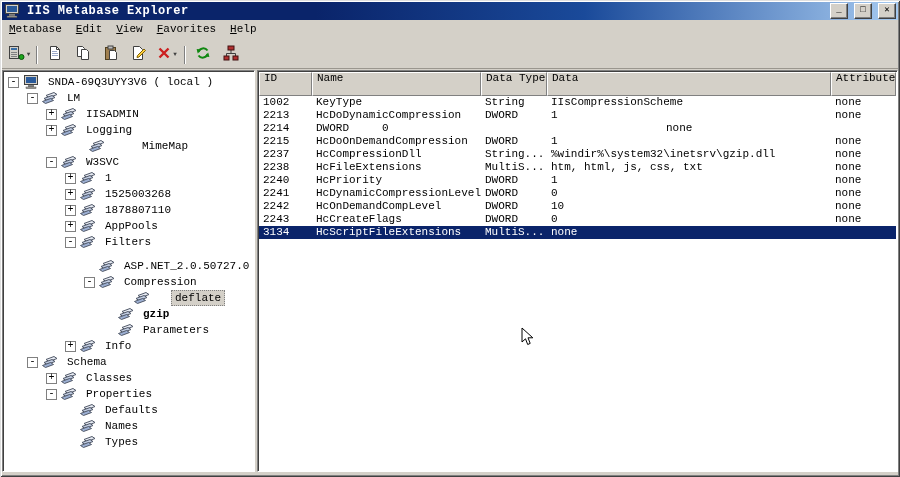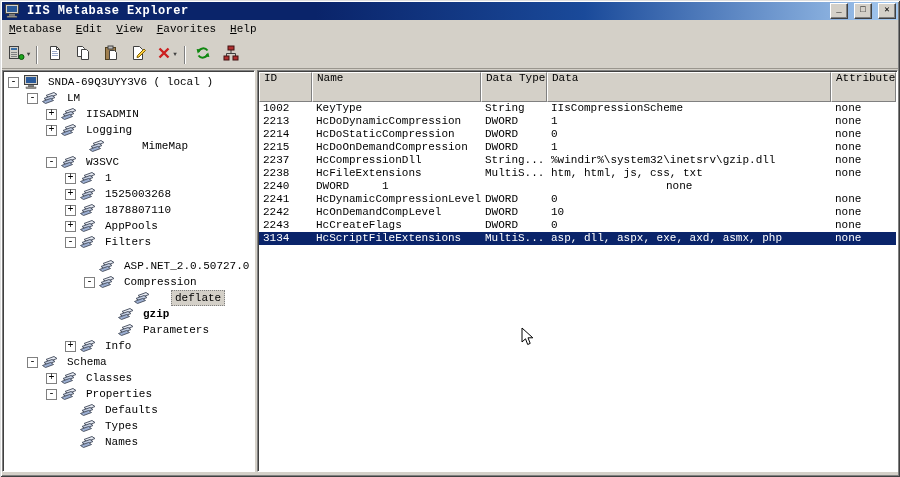--- a/index.html
+++ b/index.html
@@ -18,21 +18,21 @@
   #toolbar{display:flex;align-items:center;height:27px;padding:0 3px;border-bottom:1px solid #9a968e}
   .tbtn{height:22px;min-width:24px;display:flex;align-items:center;justify-content:center;padding:0 2px}
   .tbtn .drop{font-size:6px;margin-left:2px;color:#404040}
   .tsep{width:0;height:18px;border-left:1px solid #808080;border-right:1px solid #ffffff;margin:0 3px}
   #content{display:flex;height:402px;margin-top:1px}
   #tree-panel{width:253px;flex:none;background:#fff;border:1px solid;border-color:#808080 #fff #fff #808080;
     box-shadow:inset 1px 1px 0 #404040;overflow:hidden;padding-top:3px;box-sizing:border-box}
   #gap{width:2px;flex:none}
   #table-panel{flex:1;background:#fff;border:1px solid;border-color:#808080 #fff #fff #808080;
     box-shadow:inset 1px 1px 0 #404040;overflow:hidden;display:flex;flex-direction:column;padding:1px;box-sizing:border-box}
-  #table-header{display:flex;height:30px;flex:none}
+  #table-header{display:flex;height:24px;flex:none}
   .hcell{background:#d4d0c8;border:1px solid;border-color:#ffffff #808080 #808080 #ffffff;padding:0 4px;line-height:11px;
     white-space:nowrap;overflow:hidden;box-sizing:border-box;flex:none;cursor:default}
   .c0{width:53px}.c1{width:169px}.c2{width:66px}.c3{width:284px}.c4{flex:1 1 auto;width:auto}
   .trow{display:flex;height:13px;line-height:13px;white-space:nowrap;flex:none}
   .trow.selected{background:#0a246a;color:#fff}
   .tcell{padding:0 4px;overflow:hidden;box-sizing:border-box;flex:none}
   .tree-row{display:flex;align-items:center;height:16px;white-space:nowrap;cursor:default}
   .toggle{width:11px;height:11px;flex:none;background:#fff;border:1px solid #808080;display:flex;align-items:center;
     justify-content:center;font-size:10px;line-height:1;margin-right:4px;box-sizing:border-box}
   .tspacer{width:15px;flex:none}
@@ -323,30 +323,30 @@
             </svg></span>
           <span class="tree-label">Defaults</span>
         </div>
         <div class="tree-row" style="padding-left: 62px;">
           <span class="tspacer"></span>
           <span class="tree-icon"><svg width="17" height="14" viewBox="0 0 17 14">
               <polygon points="4,4.5 12,1.5 15,3.5 7,6.5" fill="#e8ecf4" stroke="#505868"></polygon>
               <polygon points="2,7.5 10,4.5 13,6.5 5,9.5" fill="#c2cde2" stroke="#505868"></polygon>
               <polygon points="0.5,10.5 8.5,7.5 11.5,9.5 3.5,12.5" fill="#9cafd2" stroke="#505868"></polygon>
             </svg></span>
+          <span class="tree-label">Names</span>
+        </div>
+        <div class="tree-row" style="padding-left: 62px;">
+          <span class="tspacer"></span>
+          <span class="tree-icon"><svg width="17" height="14" viewBox="0 0 17 14">
+              <polygon points="4,4.5 12,1.5 15,3.5 7,6.5" fill="#e8ecf4" stroke="#505868"></polygon>
+              <polygon points="2,7.5 10,4.5 13,6.5 5,9.5" fill="#c2cde2" stroke="#505868"></polygon>
+              <polygon points="0.5,10.5 8.5,7.5 11.5,9.5 3.5,12.5" fill="#9cafd2" stroke="#505868"></polygon>
+            </svg></span>
           <span class="tree-label">Types</span>
-        </div>
-        <div class="tree-row" style="padding-left: 62px;">
-          <span class="tspacer"></span>
-          <span class="tree-icon"><svg width="17" height="14" viewBox="0 0 17 14">
-              <polygon points="4,4.5 12,1.5 15,3.5 7,6.5" fill="#e8ecf4" stroke="#505868"></polygon>
-              <polygon points="2,7.5 10,4.5 13,6.5 5,9.5" fill="#c2cde2" stroke="#505868"></polygon>
-              <polygon points="0.5,10.5 8.5,7.5 11.5,9.5 3.5,12.5" fill="#9cafd2" stroke="#505868"></polygon>
-            </svg></span>
-          <span class="tree-label">Names</span>
         </div>
       </div>
     <div id="gap"></div>
     <div id="table-panel">
       <div id="table-header">
           <div class="hcell c0">ID</div>
           <div class="hcell c1">Name</div>
           <div class="hcell c2">Data Type</div>
           <div class="hcell c3">Data</div>
           <div class="hcell c4">Attributes</div>
@@ -361,21 +361,20 @@
           </div>
           <div class="trow">
             <div class="tcell c0">2213</div>
             <div class="tcell c1">HcDoDynamicCompression</div>
             <div class="tcell c2">DWORD</div>
             <div class="tcell c3">1</div>
             <div class="tcell c4">none</div>
           </div>
           <div class="trow">
             <div class="tcell c0">2214</div>
-            <div class="tcell c1">HcDoStaticCompression</div>
             <div class="tcell c2">DWORD</div>
             <div class="tcell c3">0</div>
             <div class="tcell c4">none</div>
           </div>
           <div class="trow">
             <div class="tcell c0">2215</div>
             <div class="tcell c1">HcDoOnDemandCompression</div>
             <div class="tcell c2">DWORD</div>
             <div class="tcell c3">1</div>
             <div class="tcell c4">none</div>
@@ -389,20 +388,21 @@
           </div>
           <div class="trow">
             <div class="tcell c0">2238</div>
             <div class="tcell c1">HcFileExtensions</div>
             <div class="tcell c2">MultiS...</div>
             <div class="tcell c3">htm, html, js, css, txt</div>
             <div class="tcell c4">none</div>
           </div>
           <div class="trow">
             <div class="tcell c0">2240</div>
+            <div class="tcell c1">HcPriority</div>
             <div class="tcell c2">DWORD</div>
             <div class="tcell c3">1</div>
             <div class="tcell c4">none</div>
           </div>
           <div class="trow">
             <div class="tcell c0">2241</div>
             <div class="tcell c1">HcDynamicCompressionLevel</div>
             <div class="tcell c2">DWORD</div>
             <div class="tcell c3">0</div>
             <div class="tcell c4">none</div>
@@ -418,21 +418,20 @@
             <div class="tcell c0">2243</div>
             <div class="tcell c1">HcCreateFlags</div>
             <div class="tcell c2">DWORD</div>
             <div class="tcell c3">0</div>
             <div class="tcell c4">none</div>
           </div>
           <div class="trow selected">
             <div class="tcell c0">3134</div>
             <div class="tcell c1">HcScriptFileExtensions</div>
             <div class="tcell c2">MultiS...</div>
-            <div class="tcell c3">asp, dll, aspx, exe, axd, asmx, php</div>
             <div class="tcell c4">none</div>
           </div>
         </div>
     </div>
   </div>
   <div id="cursor">
     <svg width="13" height="20" viewBox="0 0 13 20">
         <polygon points="1,1 1,15 4.5,11.8 6.7,17.5 9.2,16.4 7,10.8 11.8,10.8" fill="#ffffff" stroke="#000000"></polygon>
       </svg>
   </div>

